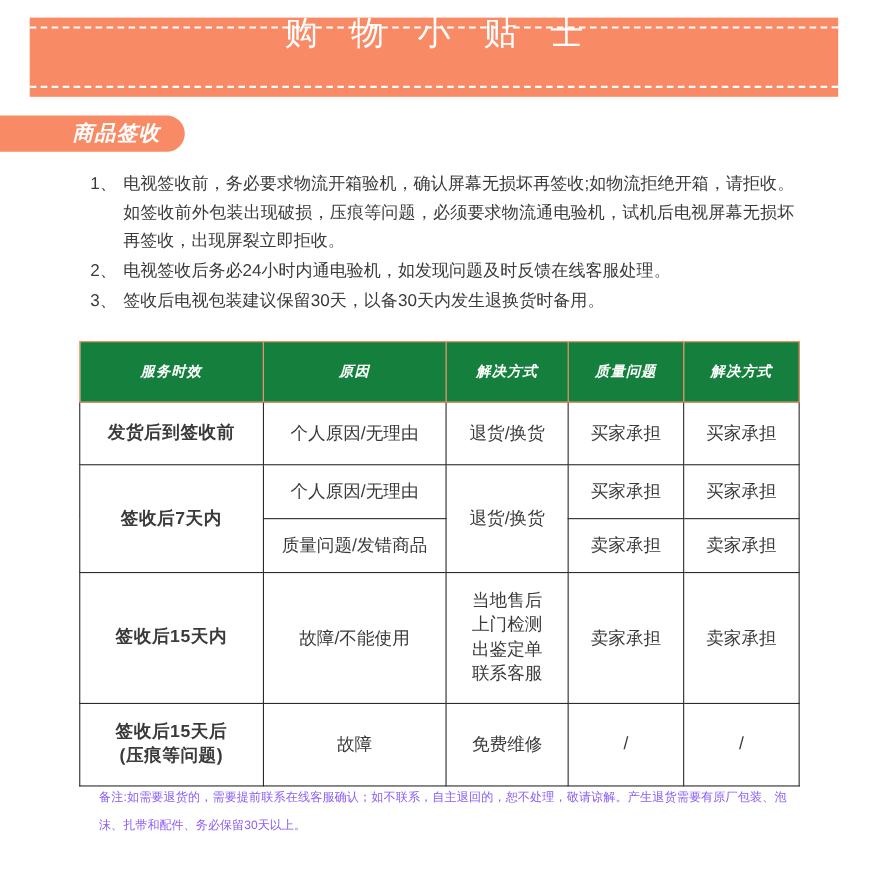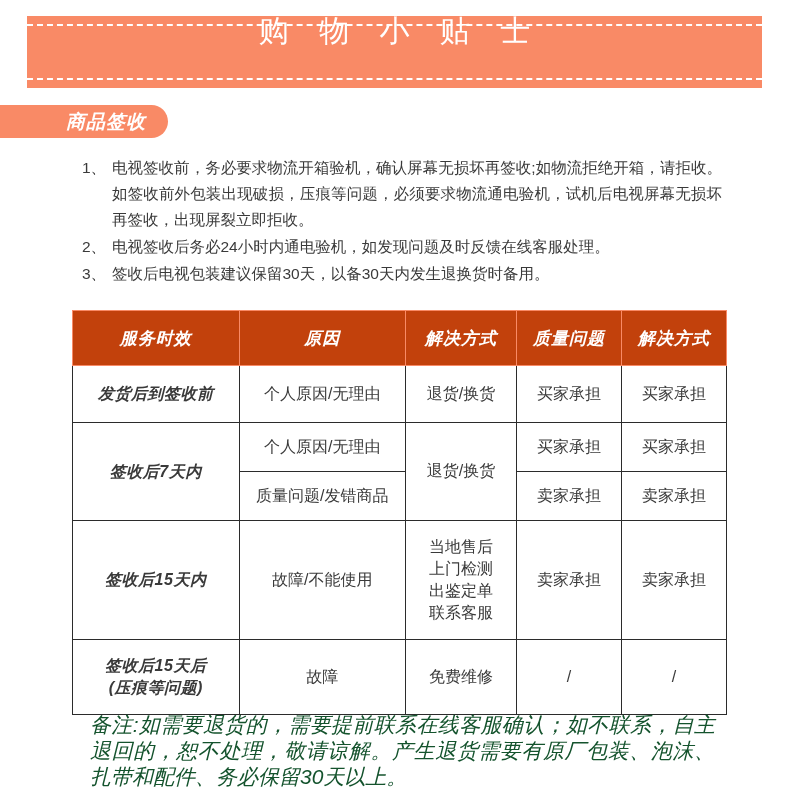--- a/index.html
+++ b/index.html
@@ -112,40 +112,39 @@
   .policy-table th,
   .policy-table td {
     border: 1px solid #2b2b2b;
     text-align: center;
     vertical-align: middle;
     font-size: 16px;
     color: #3a3a3a;
     padding: 4px 2px;
   }
   .policy-table thead th {
-    background: #c2410c;
+    background: #15803d;
     border: 1px solid #F98A66;
     color: #ffffff;
     font-weight: bold;
     font-style: italic;
-    font-size: 17px;
+    font-size: 13px;
     letter-spacing: 1px;
     height: 54px;
     padding: 0;
   }
   .col-time   { width: 165px; }
   .col-reason { width: 165px; }
   .col-method { width: 110px; }
   .col-back   { width: 104px; }
   .col-out    { width: 104px; }
 
   .cell-time {
     color: #F96A3D;
     font-weight: bold;
-    font-style: italic;
     font-size: 16.5px;
     letter-spacing: 0.5px;
     line-height: 22px;
     margin-left: 45px;
   }
   .cell-buyer {
     color: #F98A66;
   }
   .r1 td { height: 48px; }
   .r2a td, .r2b td { height: 40px; }
@@ -154,25 +153,24 @@
   .stack {
     line-height: 22px;
   }
 
   
   .remark {
     position: absolute;
     left: 90px;
     top: 712px;
     width: 625px;
-    font-size: 21px;
+    font-size: 11px;
     line-height: 26px;
-    color: #14532d;
+    color: #8b5cf6;
     text-align: justify;
-    font-style: italic;
   }
 </style>
 </head>
 <body>
 
 <div class="banner">
   <div class="banner-title">购 物 小 贴 士</div>
 </div>
 
 <div class="badge">

